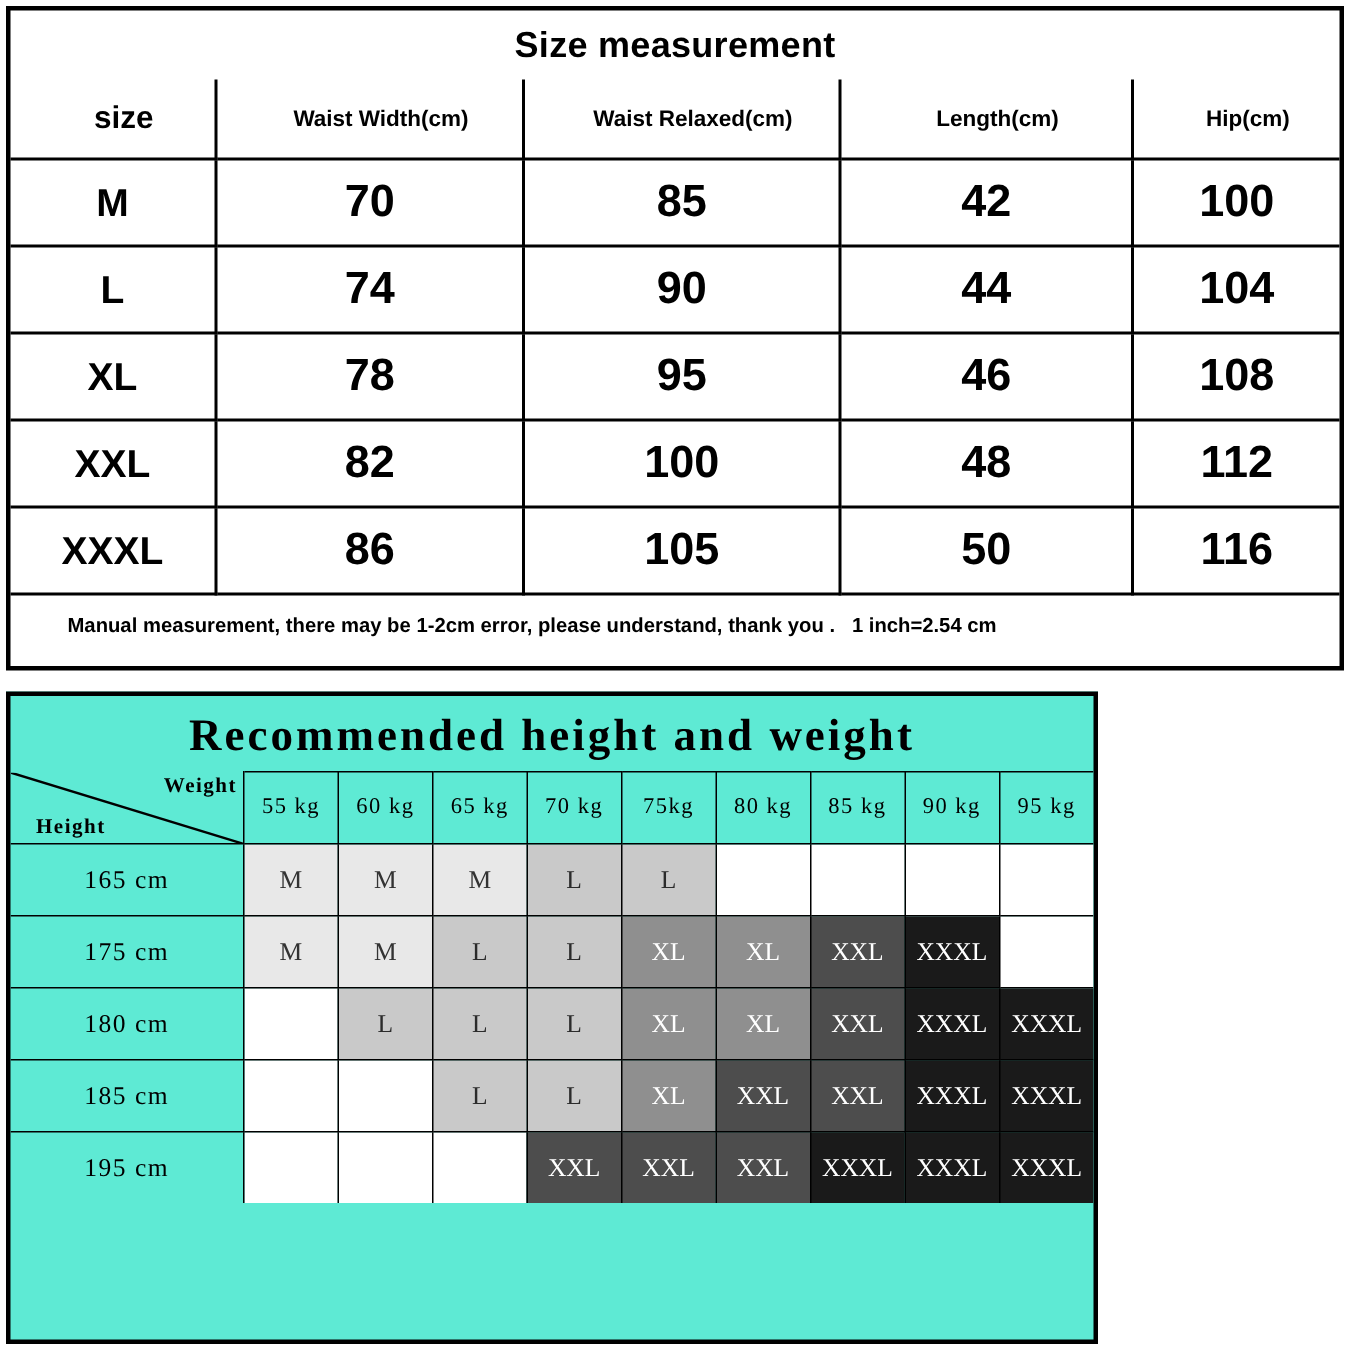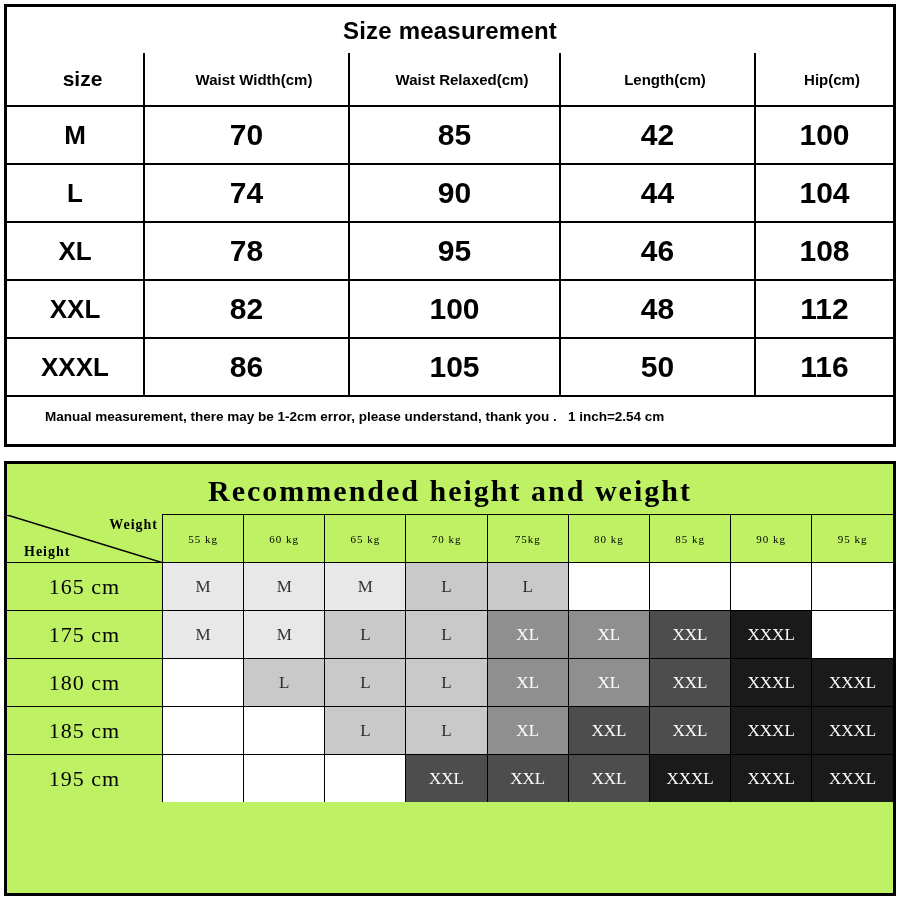--- a/index.html
+++ b/index.html
@@ -84,25 +84,25 @@
     padding: 12px 0 0 38px;
     font-family: Liberation Sans, sans-serif;
     white-space: pre;
   }
 
   
   .panel-rec {
     position: absolute;
     left: 4px;
     top: 461px;
-    width: 892px;
+    width: 728px;
     height: 435px;
     border: 3px solid #000;
     box-sizing: border-box;
-    background: #bef264;
+    background: #5eead4;
     overflow: hidden;
   }
   .rec-title {
     text-align: center;
     font-size: 30px;
     font-weight: bold;
     font-family: "Liberation Serif", serif;
     letter-spacing: 2px;
     padding: 10px 0 6px 0;
   }
@@ -113,26 +113,26 @@
     font-family: "Liberation Serif", serif;
   }
   table.rec-table th, table.rec-table td {
     border: 1.5px solid #000;
     text-align: center;
     height: 45px;
     font-size: 17px;
     font-family: "Liberation Serif", serif;
   }
   table.rec-table th.colhead {
-    font-size: 11px;
+    font-size: 15px;
     font-weight: normal;
     letter-spacing: 1px;
   }
   table.rec-table td.rowhead {
-    font-size: 22px;
+    font-size: 17px;
     letter-spacing: 1px;
   }
   table.rec-table tr td:first-child,
   table.rec-table tr th:first-child {
     border-left: none;
   }
   table.rec-table tr td:last-child,
   table.rec-table tr th:last-child {
     border-right: none;
   }

